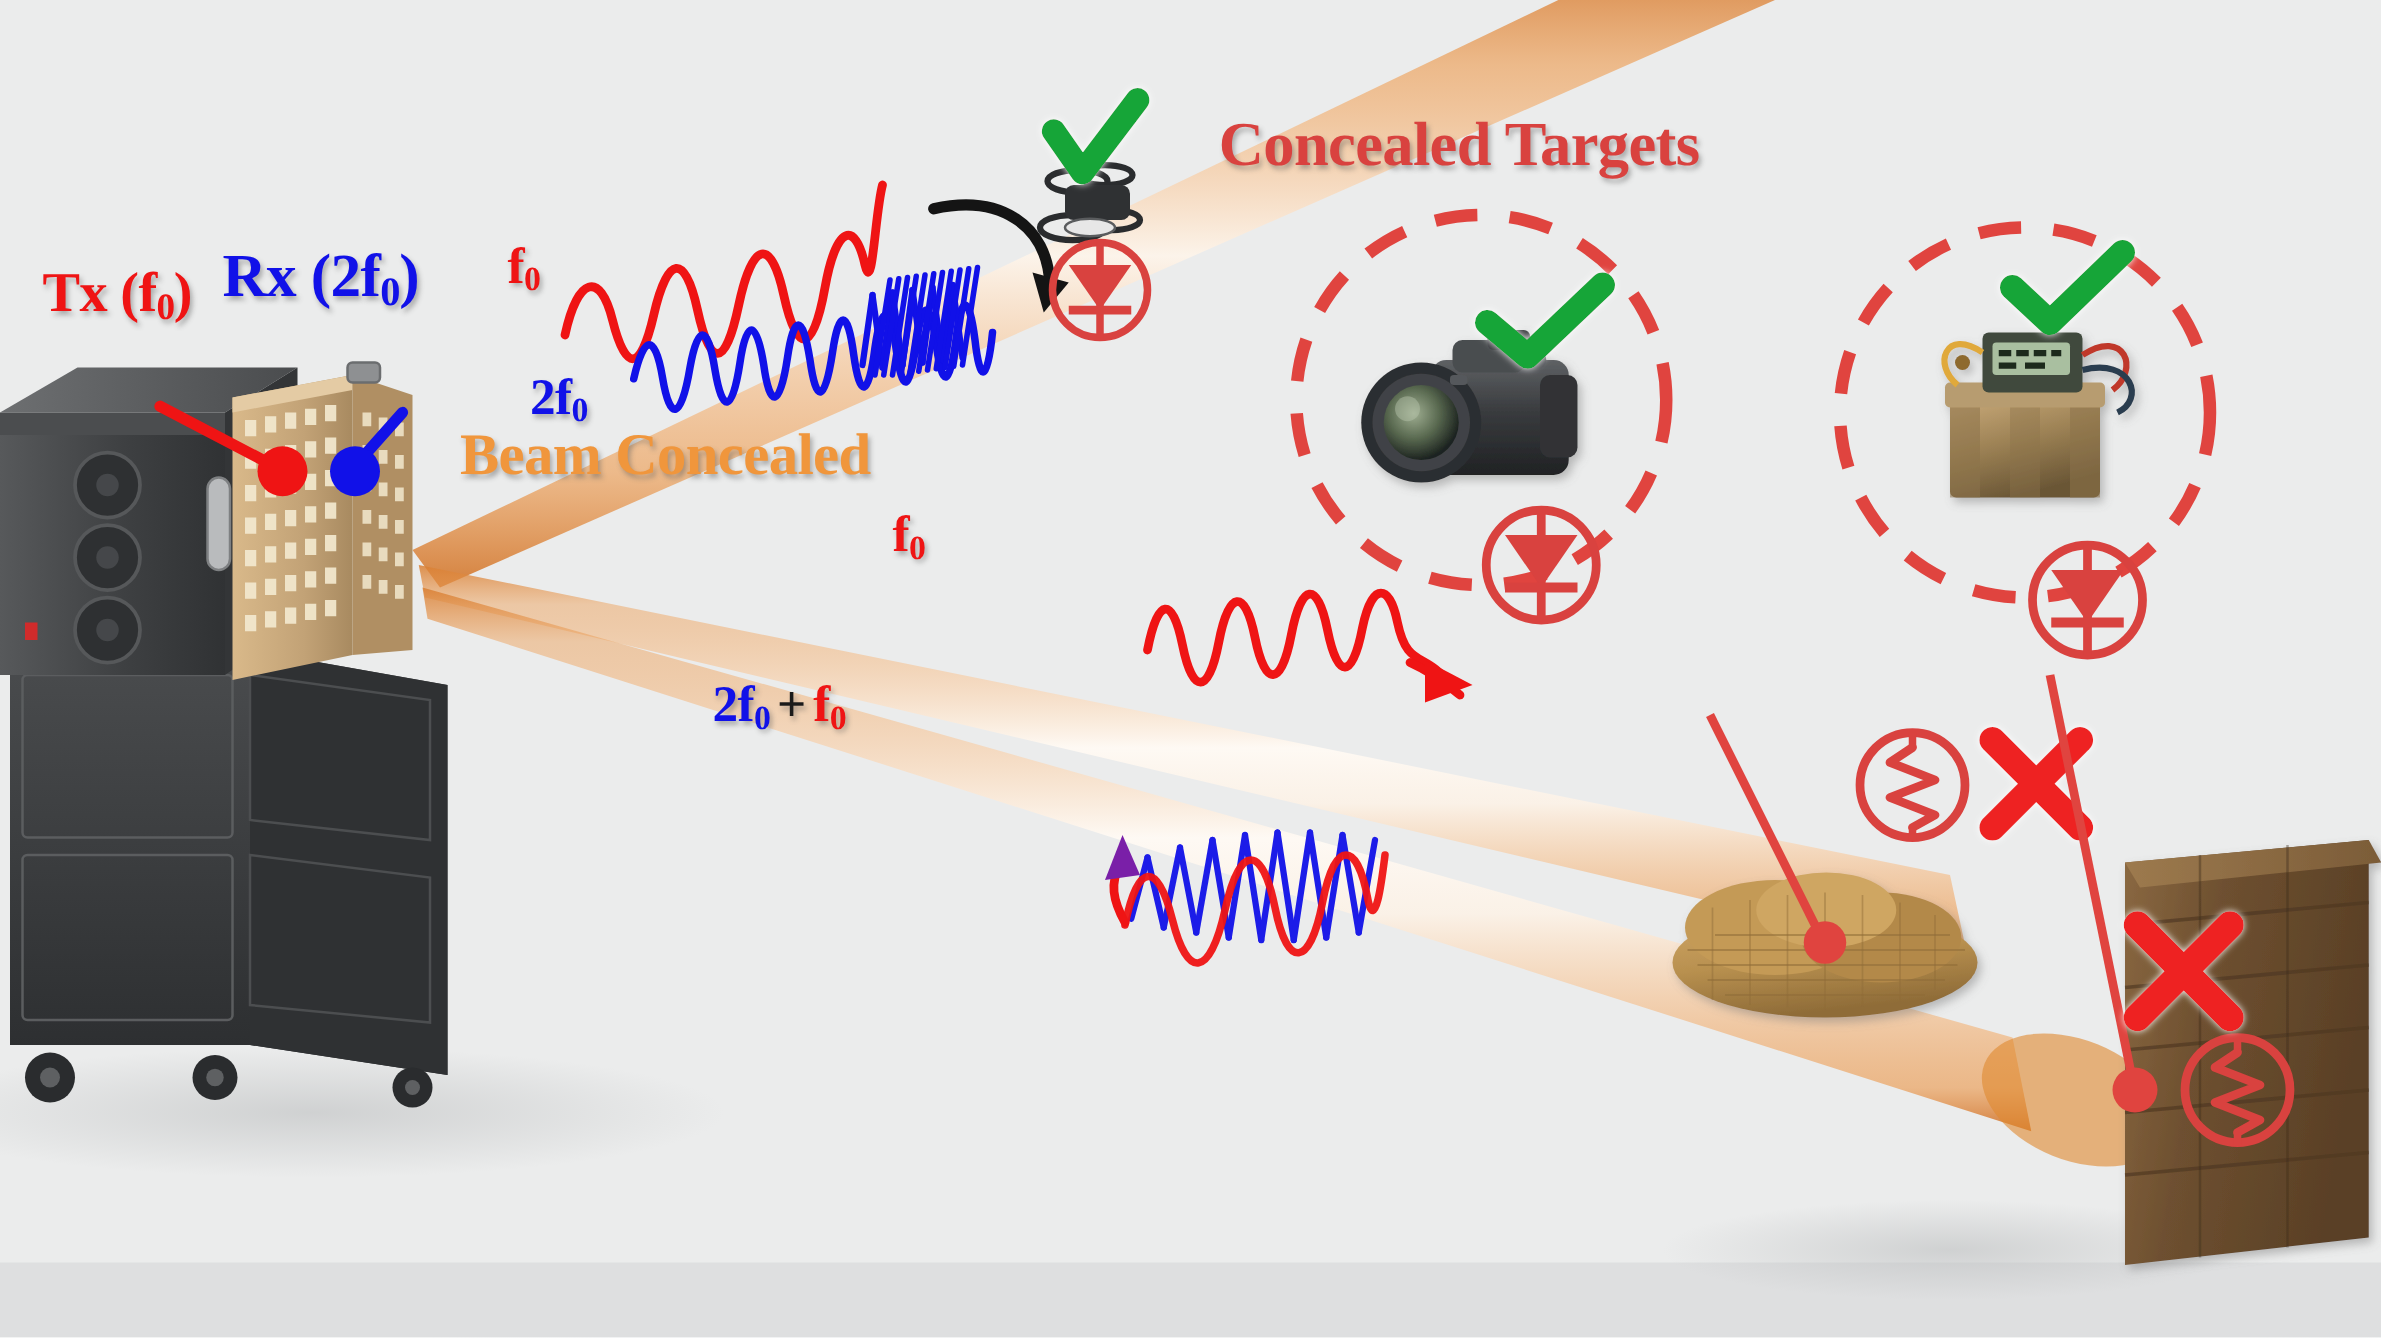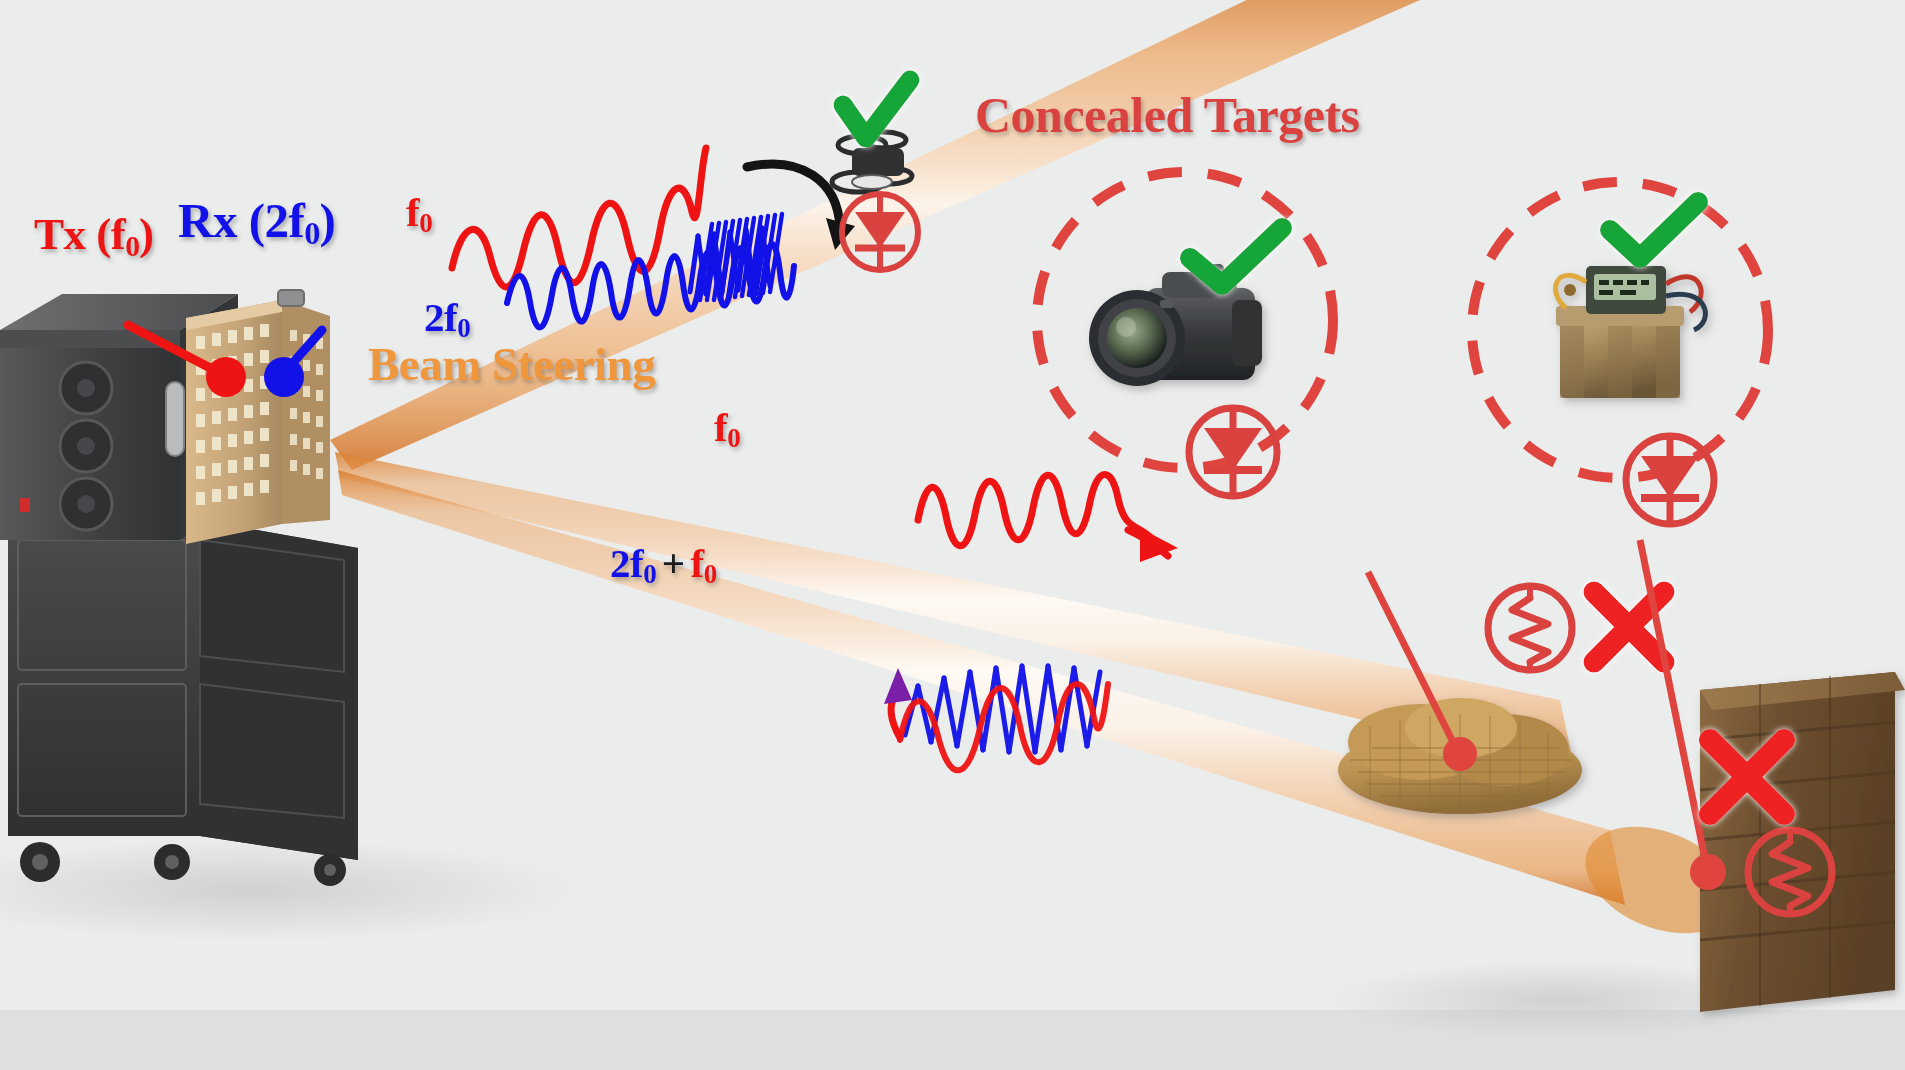--- a/index.html
+++ b/index.html
@@ -59,21 +59,21 @@
     left: 368px; top: 337px;
     font-size: 47px;
     color: #f0963c;
   }
   #lbl-f0-mid {
     left: 714px; top: 403px;
     font-size: 41px;
     color: #ef1414;
   }
   #lbl-mix {
-    left: 610px; top: 539px;
+    left: 570px; top: 539px;
     font-size: 41px;
   }
   #lbl-mix .m-2f0 { color: #1111e8; }
   #lbl-mix .m-plus { color: #1a1a1a; padding: 0 6px; }
   #lbl-mix .m-f0 { color: #ef1414; }
   #lbl-concealed {
     left: 975px; top: 86px;
     font-size: 50px;
     color: #d9423f;
   }
@@ -569,21 +569,21 @@
   </svg>
 
   <div class="lbl shadowed" id="lbl-tx"><span>Tx (f</span><span class="sub">0</span><span>)</span></div>
 
   <div class="lbl shadowed" id="lbl-rx"><span>Rx (2f</span><span class="sub">0</span><span>)</span></div>
 
   <div class="lbl shadowed" id="lbl-f0-top"><span>f</span><span class="sub">0</span></div>
 
   <div class="lbl shadowed" id="lbl-2f0-top"><span>2f</span><span class="sub">0</span></div>
 
-  <div class="lbl shadowed" id="lbl-beam-steering">Beam Steering</div>
+  <div class="lbl shadowed" id="lbl-beam-steering">Beam Concealed</div>
 
   <div class="lbl shadowed" id="lbl-f0-mid"><span>f</span><span class="sub">0</span></div>
 
   <div class="lbl shadowed" id="lbl-mix"><span class="m-2f0"><span>2f</span><span class="sub">0</span></span><span class="m-plus">+</span><span class="m-f0"><span>f</span><span class="sub">0</span></span></div>
 
   <div class="lbl shadowed" id="lbl-concealed">Concealed Targets</div>
 
 </div>
 
 </body></html>

